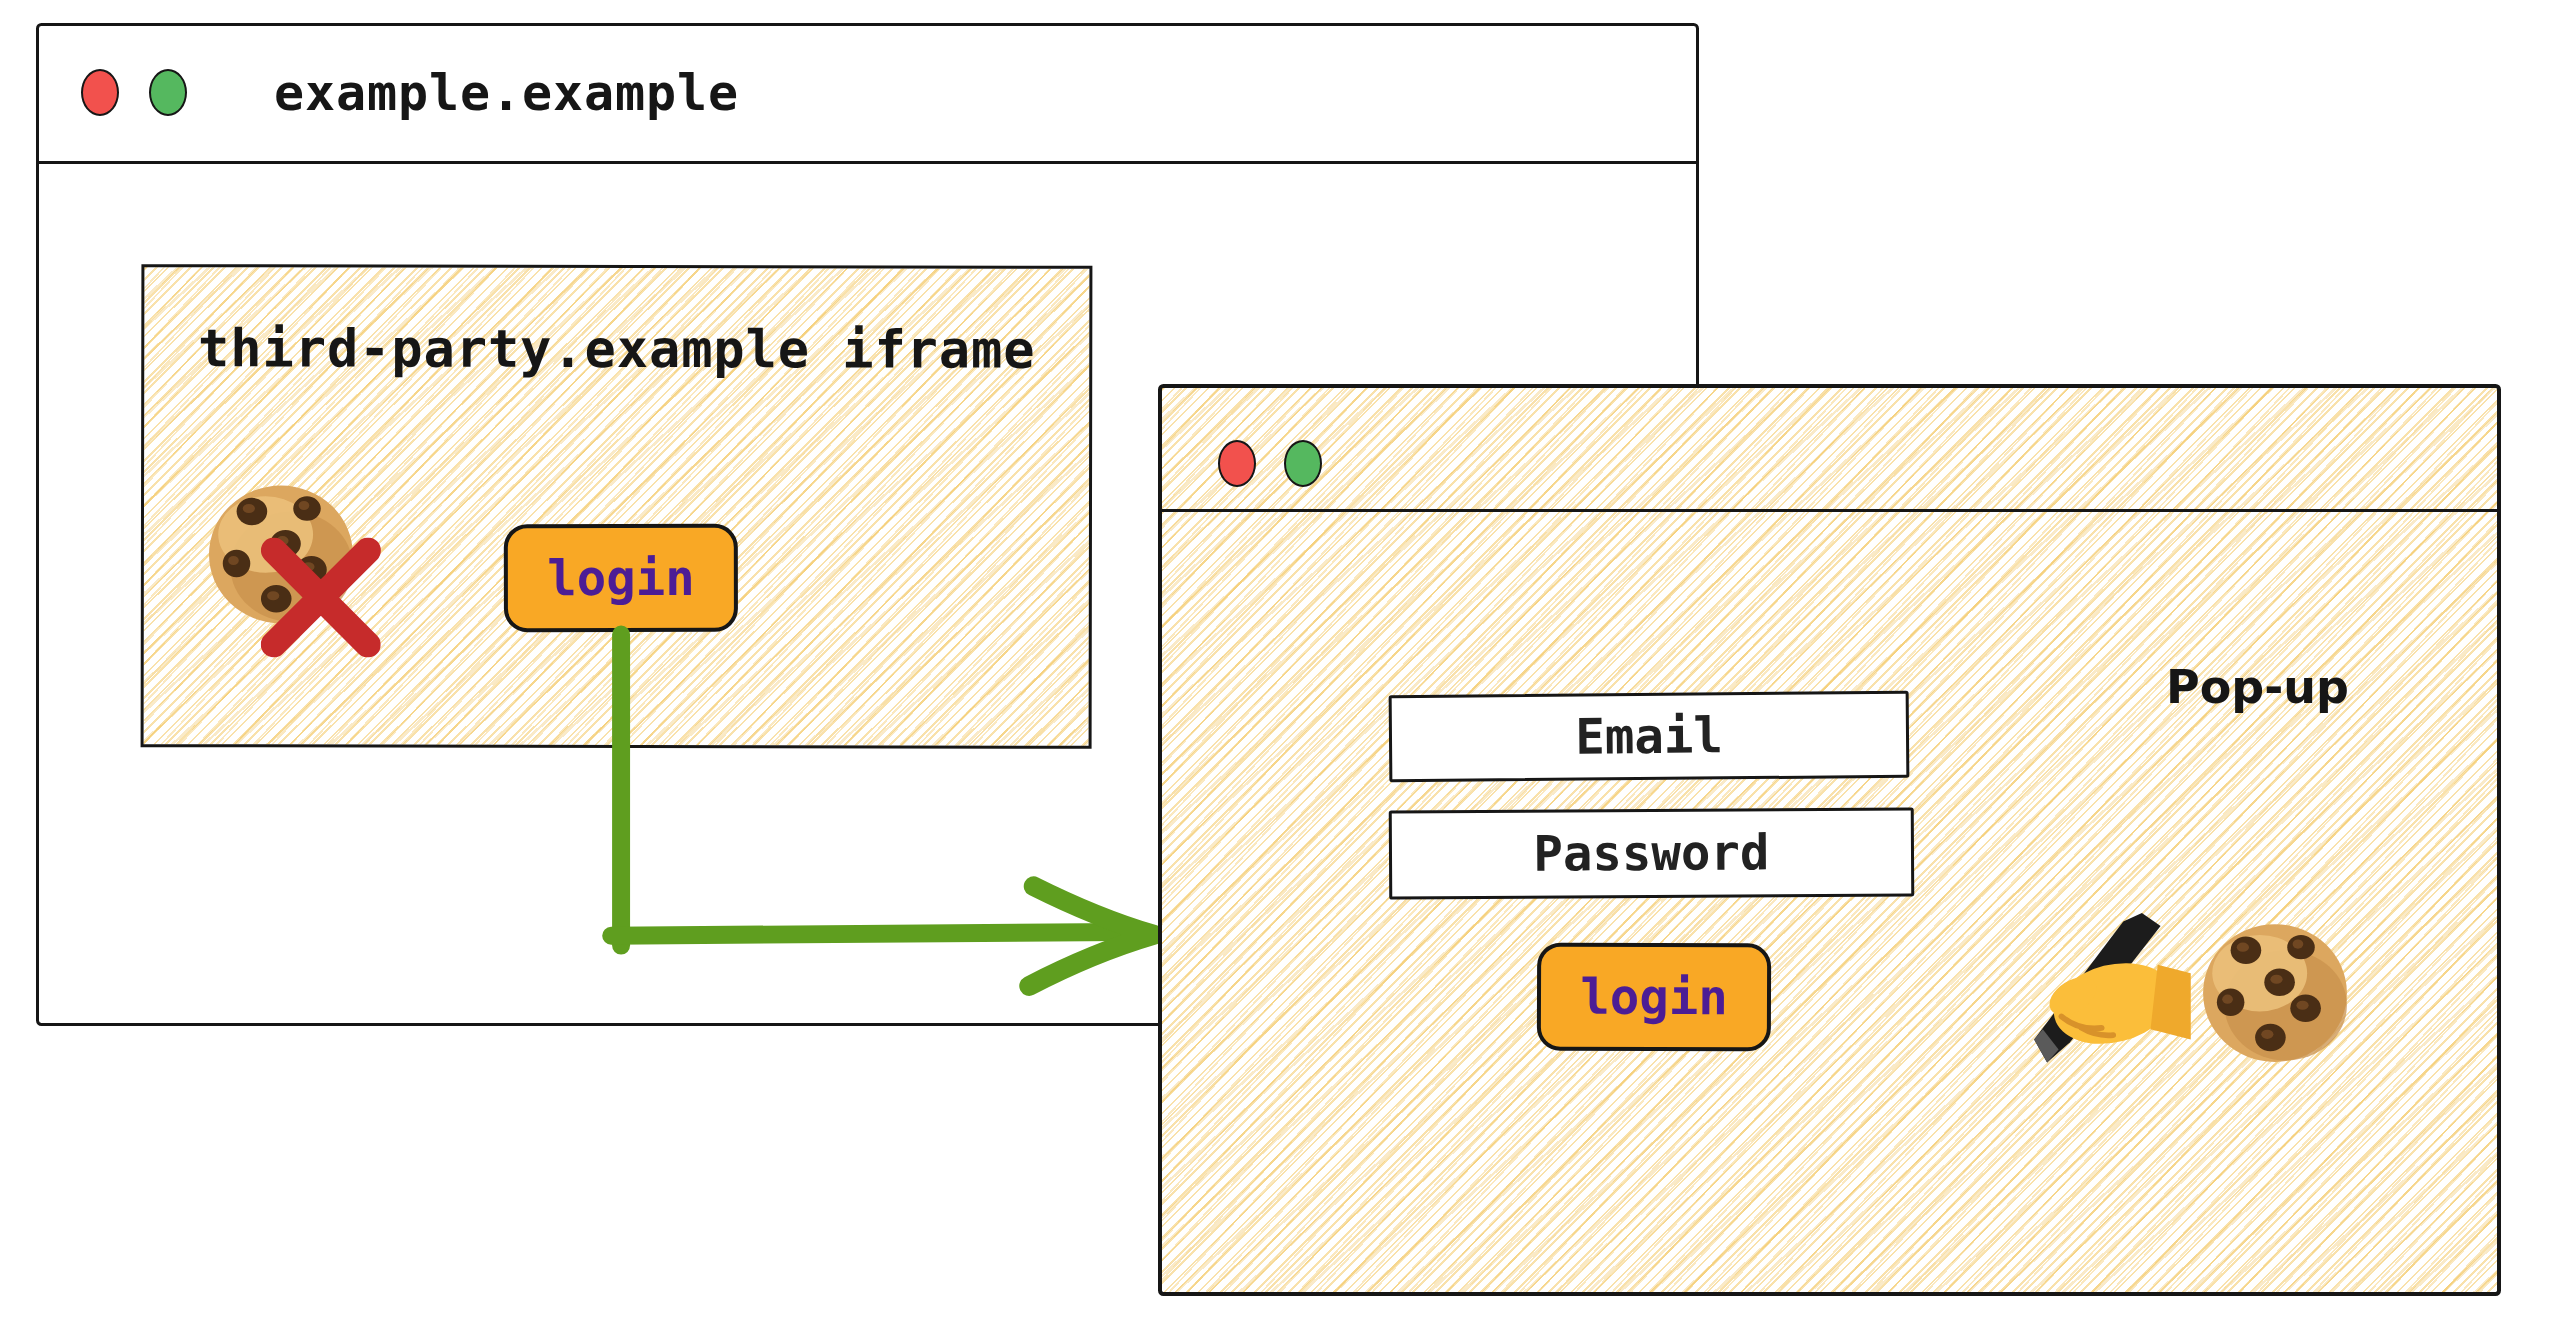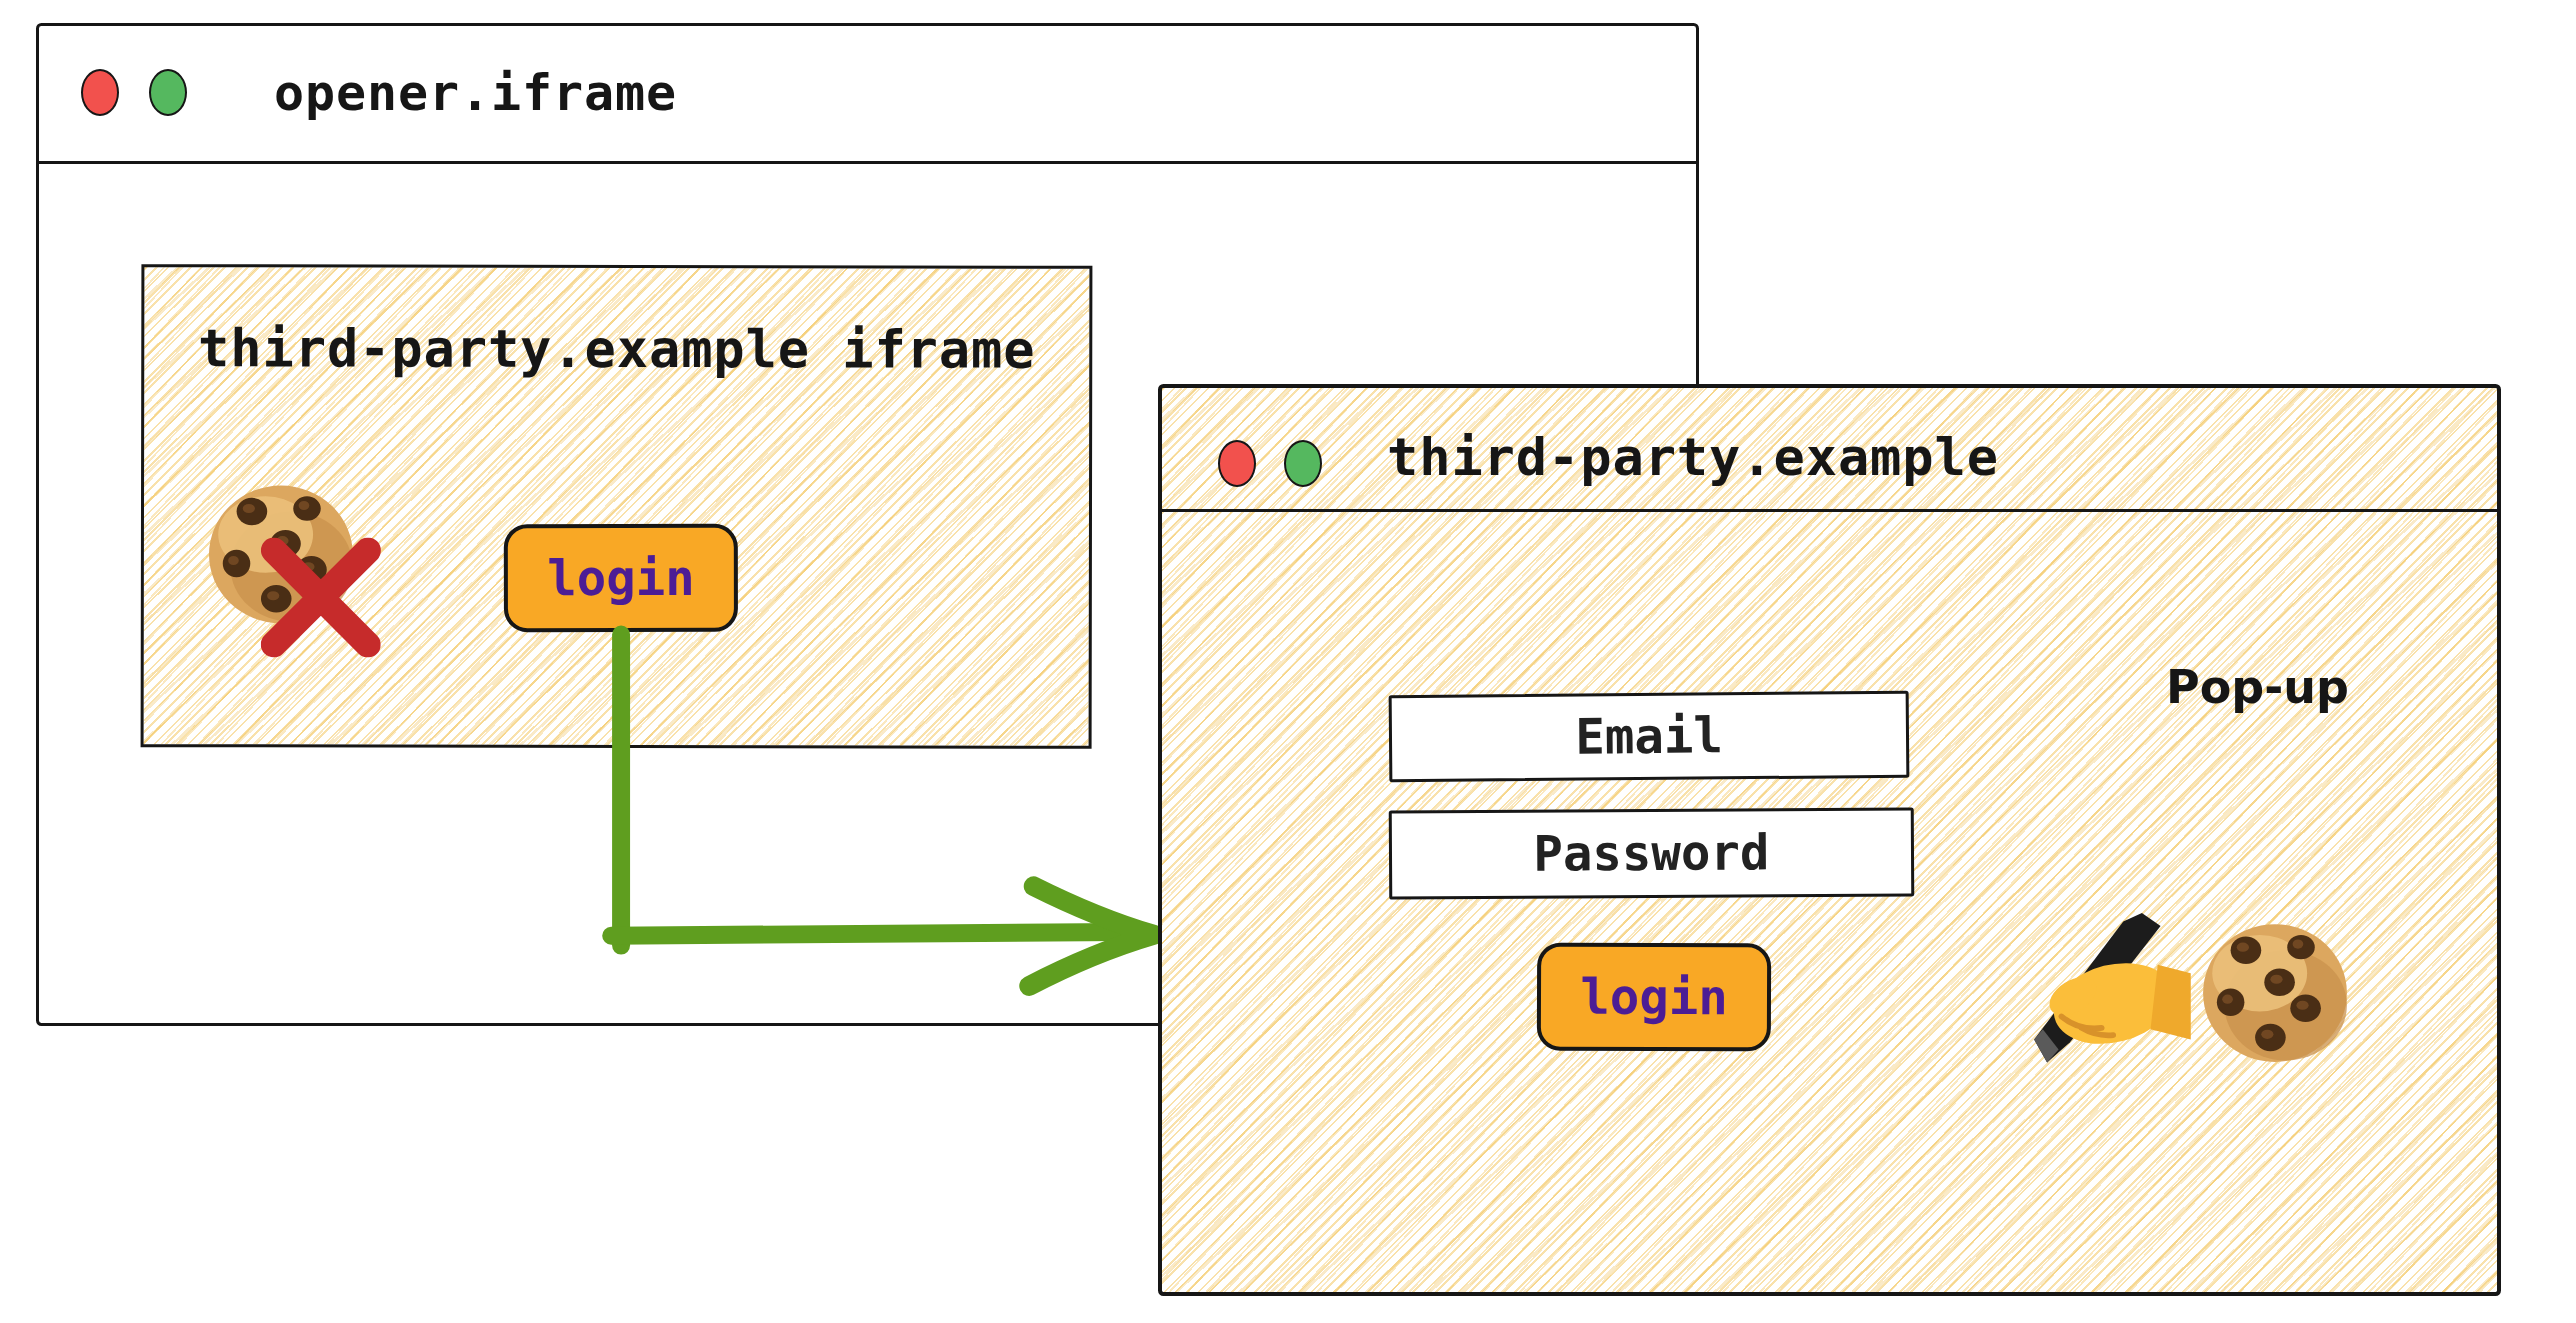--- a/index.html
+++ b/index.html
@@ -80,21 +80,21 @@
     </g>
   </defs>
 </svg>
 
 <div id="canvas">
 
   <div class="window" style="left:36px;top:23.4px;width:1663px;height:1003px;">
     <div class="titlebar" style="height:138px;">
       <span class="light" style="left:42px;top:43px;width:38px;height:47px;background:var(--traffic-red);"></span>
       <span class="light" style="left:110px;top:43px;width:38px;height:47px;background:var(--traffic-green);"></span>
-      <div class="win-title" style="left:235px;top:38px;">opener.iframe</div>
+      <div class="win-title" style="left:235px;top:38px;">example.example</div>
     </div>
 
     <div class="hatch" style="position:absolute;left:102px;top:239px;width:951px;height:483px;border:3.6px solid var(--ink);transform:rotate(0.1deg);">
       <div class="win-title" style="left:0;top:52px;width:100%;text-align:center;font-size:52px;">third-party.example iframe</div>
 
       <svg viewBox="0 0 100 100" style="position:absolute;left:58px;top:209px;width:158px;height:153px;">
         <use href="#cookie-shape"></use>
       </svg>
 
       <svg viewBox="0 0 130 130" style="position:absolute;left:117px;top:270px;width:120px;height:120px;">
@@ -110,21 +110,20 @@
       <path d="M691 706 L691 1052" stroke-width="20"></path>
       <path d="M680 1041 L1248 1037" stroke-width="20"></path>
       <path d="M1150 986 Q1222 1022 1284 1040 Q1216 1060 1145 1097" stroke-width="22"></path>
     </g>
   </svg>
 
   <div class="window hatch" style="left:1158px;top:384px;width:1343px;height:912px;border-width:4.5px;">
     <div class="titlebar" style="height:124px;">
       <span class="light" style="left:56px;top:52px;width:38px;height:47px;background:var(--traffic-red);"></span>
       <span class="light" style="left:122px;top:52px;width:38px;height:47px;background:var(--traffic-green);"></span>
-      <div class="win-title" style="left:225px;top:40px;font-size:52px;">third-party.example</div>
     </div>
 
     <div class="field" style="left:227px;top:305px;width:520px;height:87px;transform:rotate(-0.5deg);">Email</div>
 
     <div class="field" style="left:227px;top:421px;width:525px;height:89px;transform:rotate(-0.35deg);">Password</div>
 
     <div class="sketch-btn" style="left:375px;top:555px;width:234px;height:108px;transform:rotate(0.2deg);">login</div>
 
     <div class="note-label" style="left:908px;top:270px;width:279px;">Pop-up</div>
 

